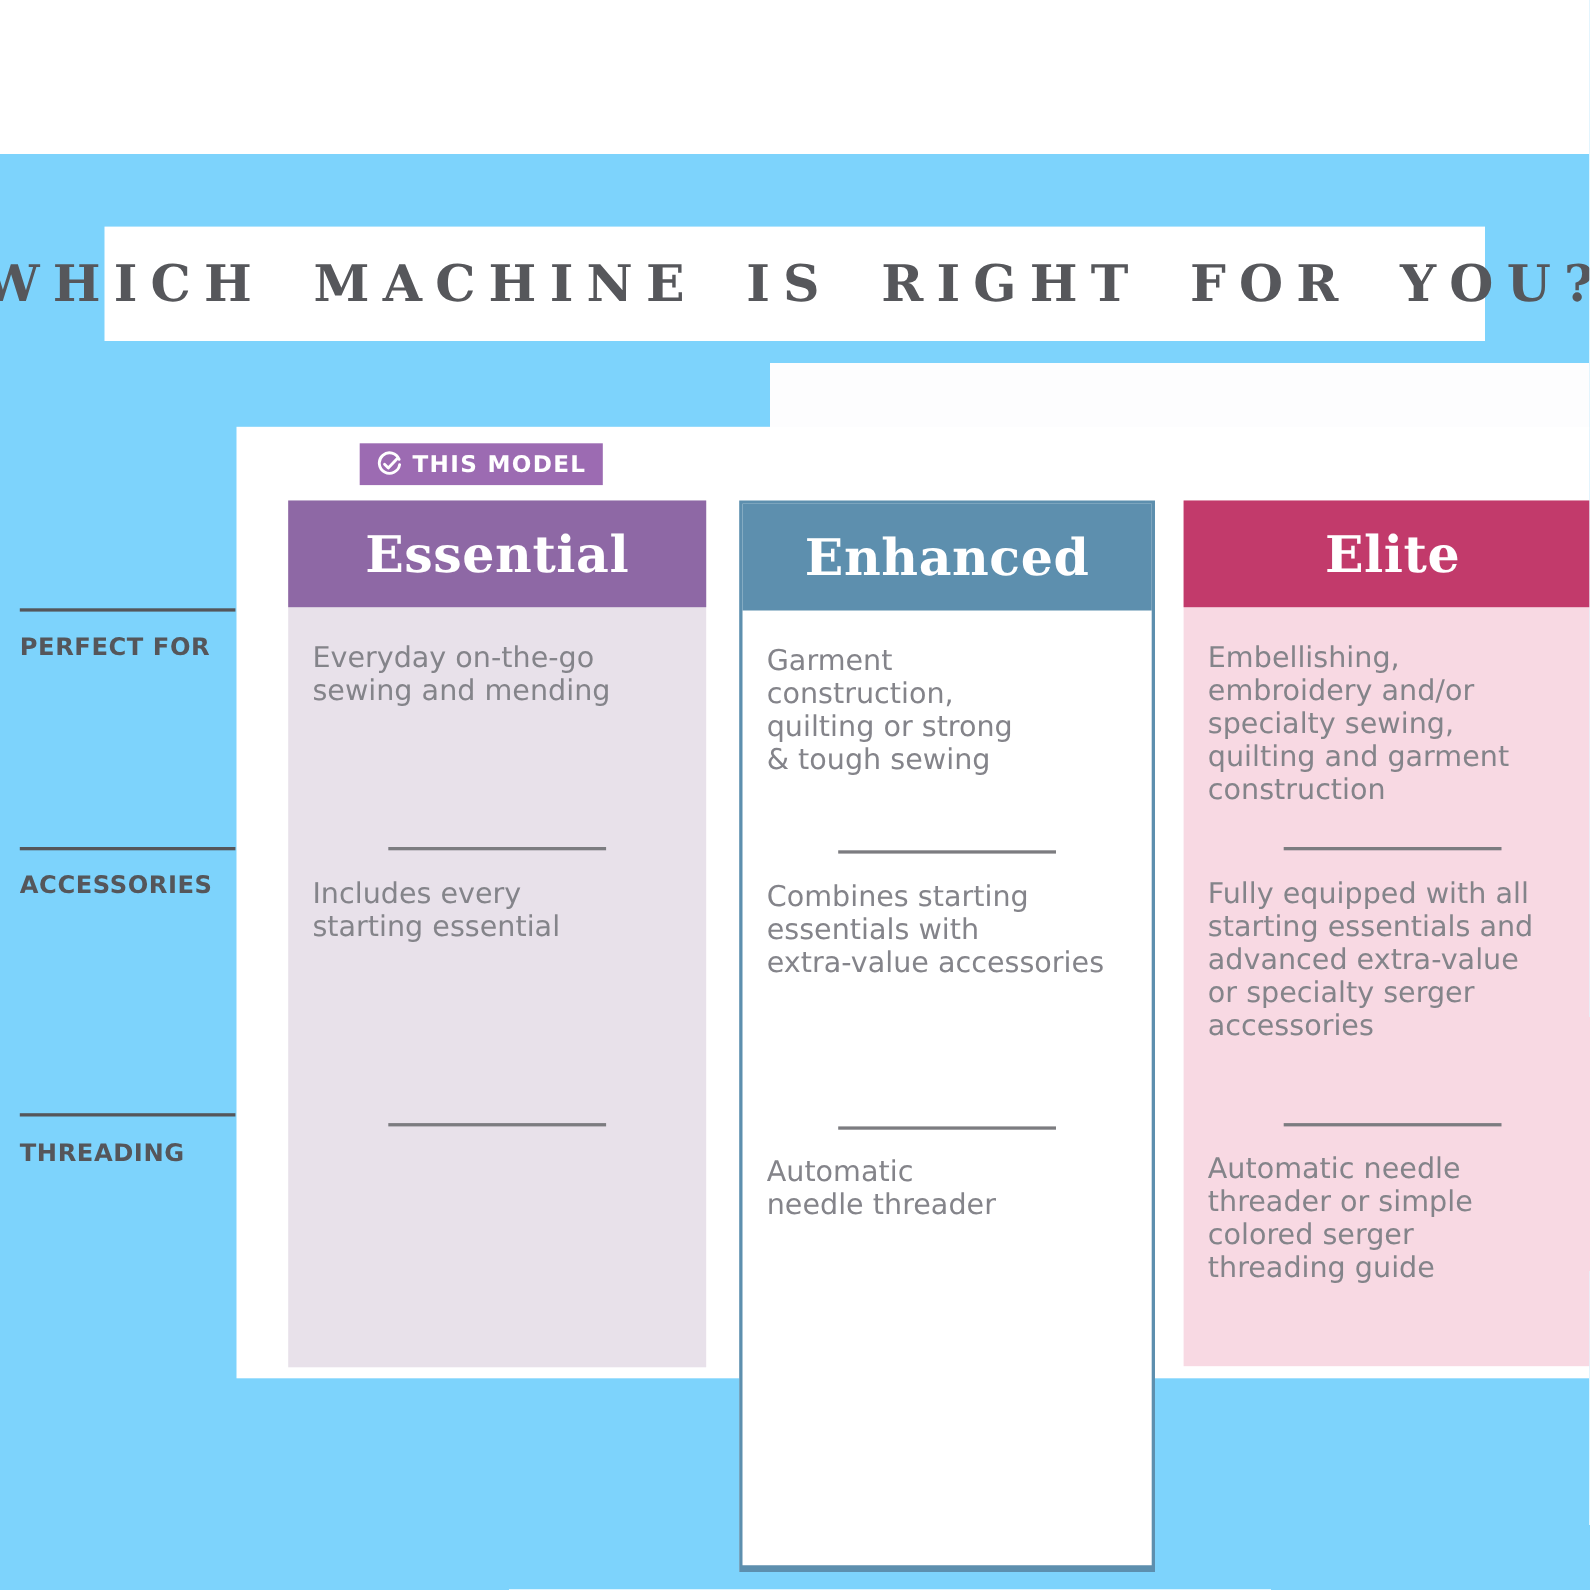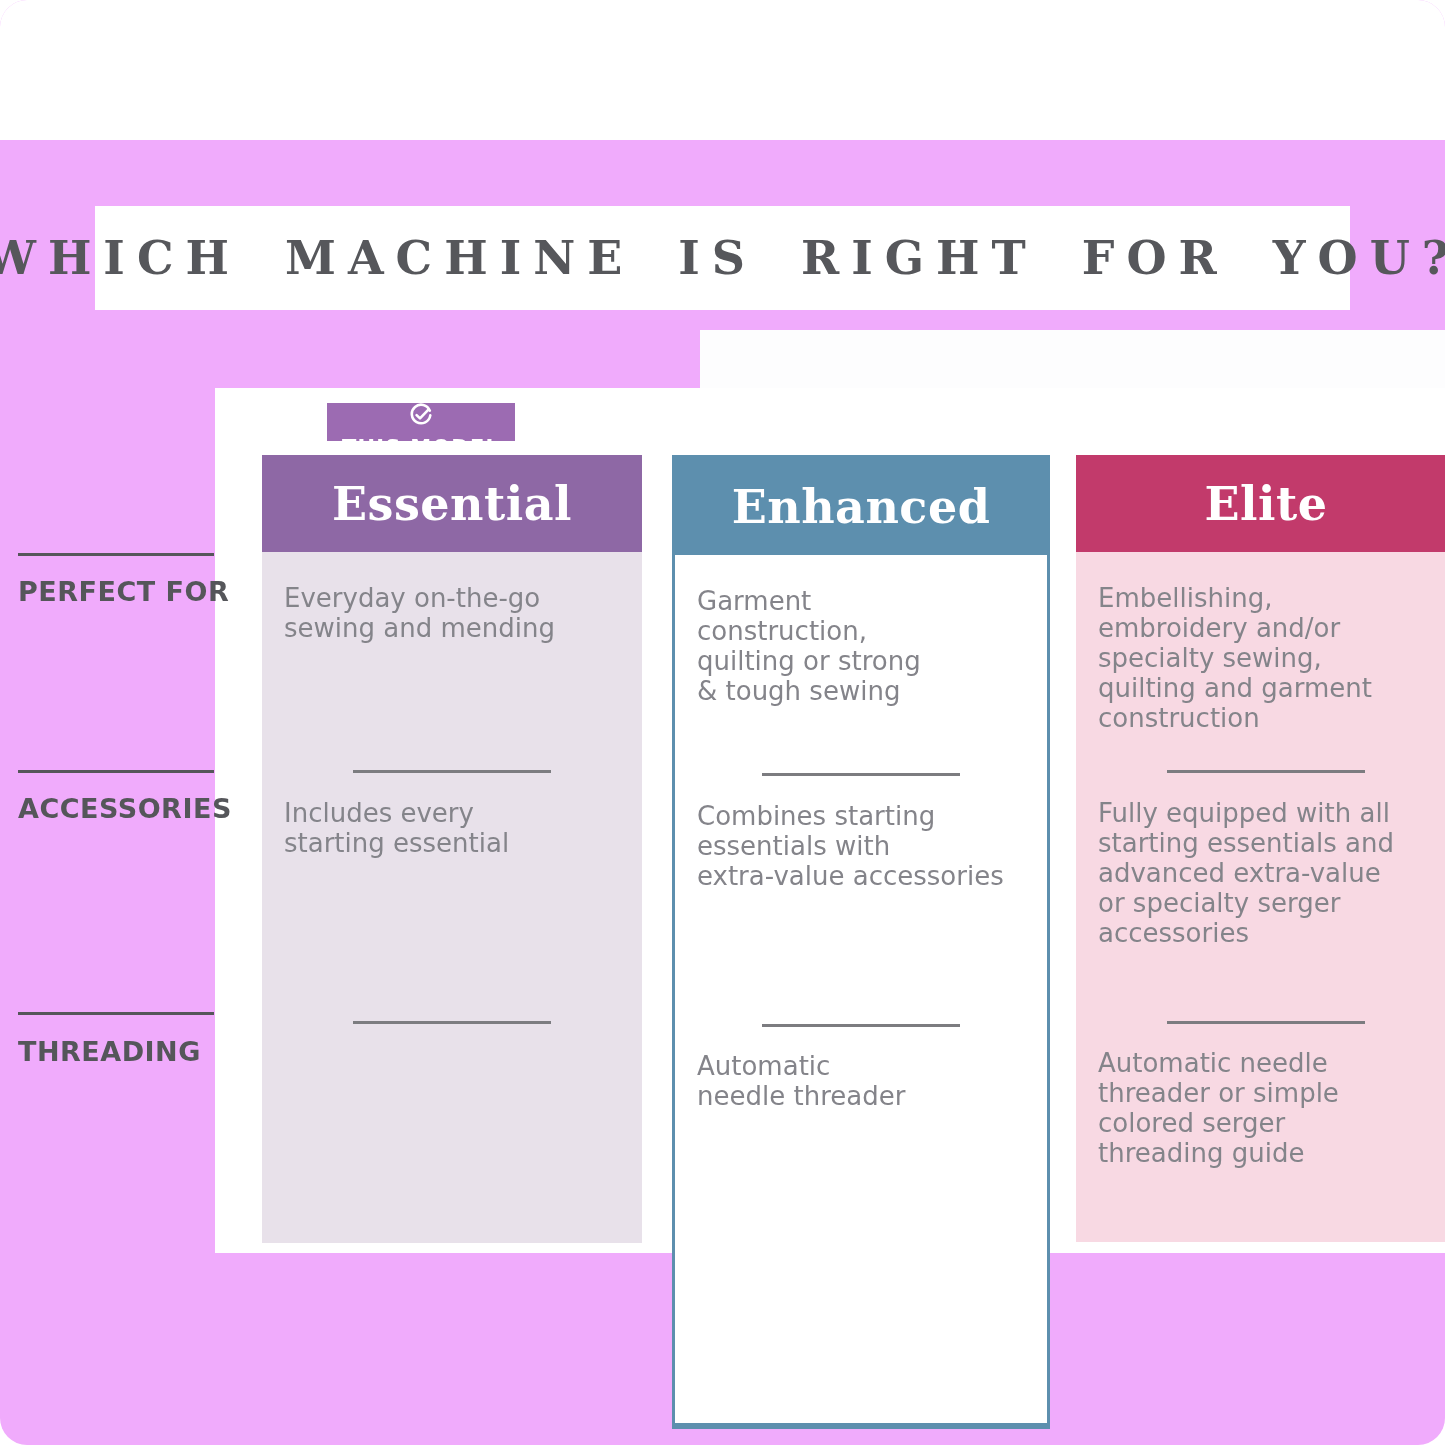--- a/index.html
+++ b/index.html
@@ -1,50 +1,49 @@
 <!DOCTYPE html>
 <html><head>
 <meta charset="utf-8">
 <style>
   html,body{margin:0;padding:0;background:#ffffff;}
   .page{
     position:relative;
     width:1445px;height:1445px;
-    background:#f0abfc;
+    background:#7dd3fc;
     overflow:hidden;
     font-family:"DejaVu Sans",sans-serif;
-    border-radius:27px;
   }
   .top-white{position:absolute;left:0;top:0;width:1445px;height:140px;background:#ffffff;}
   .patch-white{position:absolute;left:700px;top:330px;width:745px;height:60px;background:#fdfdfe;}
   .content-white{position:absolute;left:215px;top:388px;width:1230px;height:865px;background:#ffffff;}
   .title-band{
     position:absolute;left:95px;top:206px;width:1255px;height:104px;
     background:#ffffff;display:flex;align-items:center;justify-content:center;
   }
   .title{
     margin:0;
     font-family:"DejaVu Serif",serif;
     font-size:46px;font-weight:700;
     letter-spacing:12px;word-spacing:16px;
     color:#56575b;white-space:nowrap;
   }
   .badge{
     position:absolute;left:327px;top:403px;height:38px;
     display:inline-flex;align-items:center;gap:9px;
-    padding:0 15px;box-sizing:border-box;flex-direction:column;
+    padding:0 15px;box-sizing:border-box;
   }
   .badge-icon{display:inline-flex;width:24px;height:24px;}
   .badge-label{
     color:#ffffff;font-size:21px;font-weight:700;letter-spacing:1.2px;white-space:nowrap;
   }
   .row-line{position:absolute;left:18px;width:196px;height:3px;background:#55565a;}
   .row-label{
     position:absolute;left:18px;width:260px;
-    font-size:27px;font-weight:700;color:#55565a;letter-spacing:.5px;white-space:nowrap;
+    font-size:22px;font-weight:700;color:#55565a;letter-spacing:.5px;white-space:nowrap;
   }
   .col{position:absolute;top:455px;box-sizing:border-box;margin-left:24px;}
   .col-header{
     position:absolute;left:0;right:0;top:0;height:97px;
     display:flex;align-items:center;justify-content:center;
   }
   .col-header-title{
     margin:0;font-family:"DejaVu Serif",serif;
     font-size:46px;font-weight:700;color:#ffffff;letter-spacing:.5px;
   }

